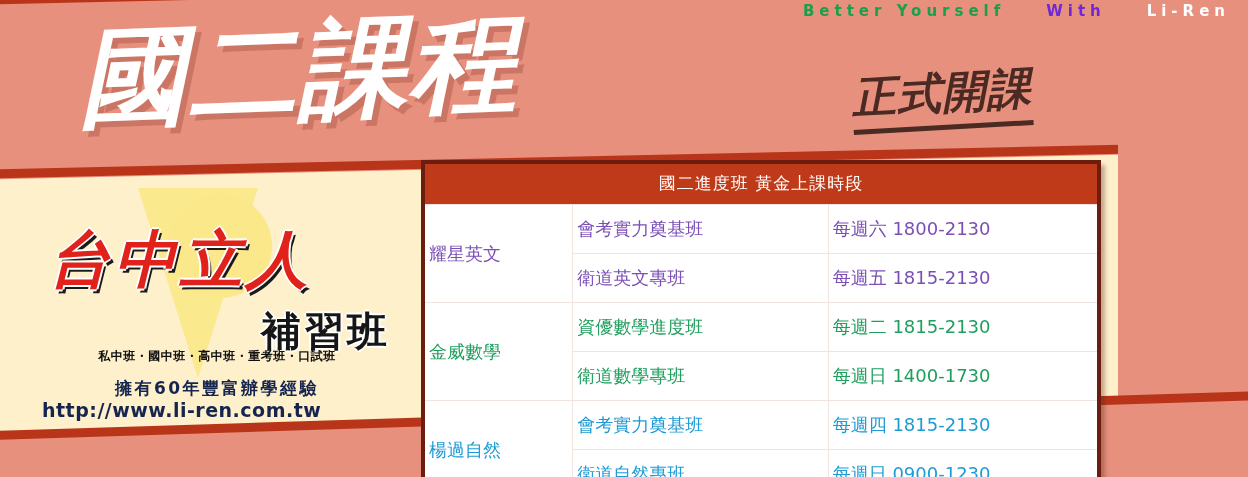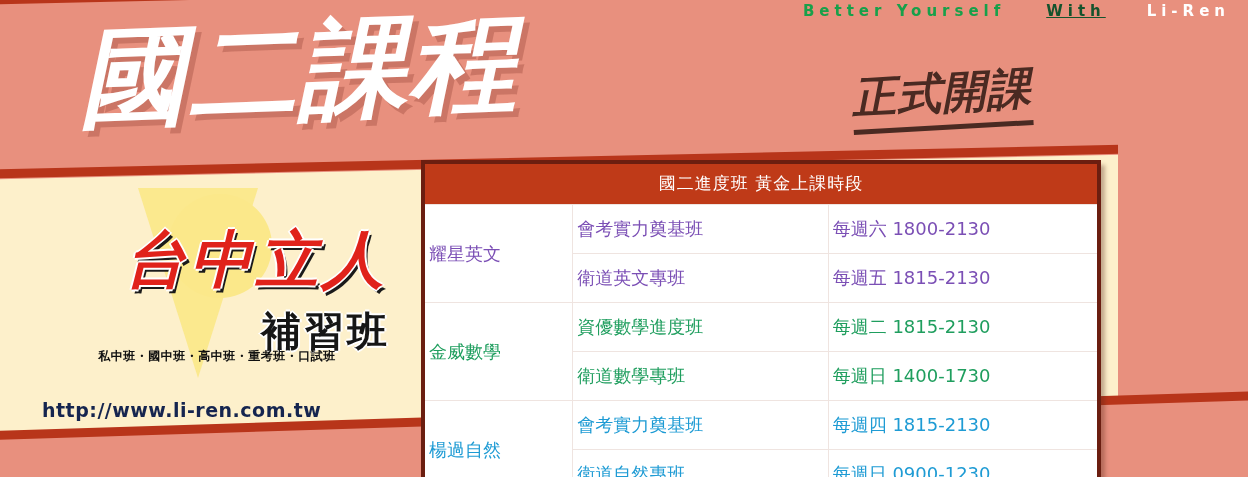--- a/index.html
+++ b/index.html
@@ -67,21 +67,21 @@
   .tagline {
     position: absolute;
     right: 18px; top: 2px;
     font-size: 15px;
     font-weight: bold;
     letter-spacing: 5px;
     white-space: nowrap;
     z-index: 8;
   }
   .tagline .t-green { color: #18A04A; }
-  .tagline .t-black { color: #14532d; text-decoration: underline; }
+  .tagline .t-black { color: #6d28d9; }
   .tagline .t-white { color: #FFFFFF; }
 
   
   .headline {
     position: absolute;
     left: 78px; top: 12px;
     z-index: 9;
     transform: rotate(-2.2deg);
   }
   .headline .main-title {
@@ -135,21 +135,21 @@
     position: absolute;
     left: 148px; top: -2px;
     width: 104px; height: 104px;
     border-radius: 50%;
     background: #FBE88A;
   }
   .logo-main {
     position: absolute;
     left: 28px; top: 22px;
     width: 340px;
-    text-align: right;
+    text-align: left;
     font-family: "DejaVu Serif", "Liberation Serif", serif;
     font-size: 62px;
     font-weight: bold;
     font-style: italic;
     color: #E0221B;
     letter-spacing: 4px;
     white-space: nowrap;
     text-shadow:
       2px 0 0 #FFF, -2px 0 0 #FFF, 0 2px 0 #FFF, 0 -2px 0 #FFF,
       3px 4px 0 #1A1A1A;
@@ -268,20 +268,21 @@
   <div class="subheadline">
     <span class="sub-title">正式開課</span>
   </div>
 
   <div class="logo-block">
     <div class="sunburst"></div>
     <div class="sunburst-2"></div>
     <div class="logo-main">台中立人</div>
     <div class="logo-sub">補習班</div>
     <div class="logo-tags">私中班・國中班・高中班・重考班・口試班</div>
+    <div class="logo-exp">擁有60年豐富辦學經驗</div>
     <div class="logo-url">http://www.li-ren.com.tw</div>
   </div>
 
   <div class="schedule-wrap">
     <table class="schedule">
       <thead>
         <tr>
           <th class="sched-header" colspan="3">國二進度班 黃金上課時段</th>
         </tr>
       </thead>

